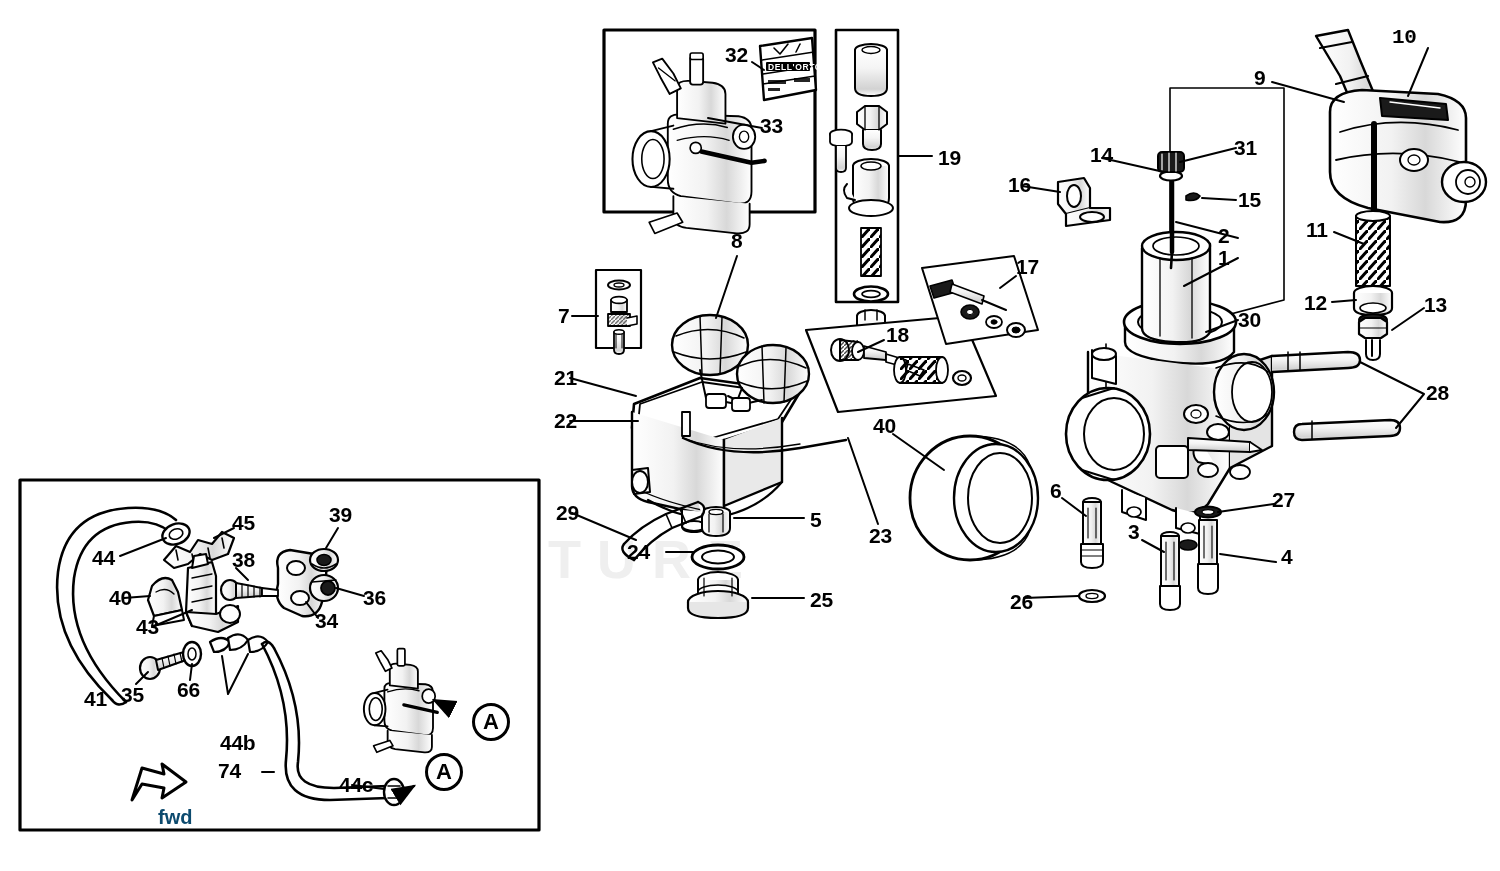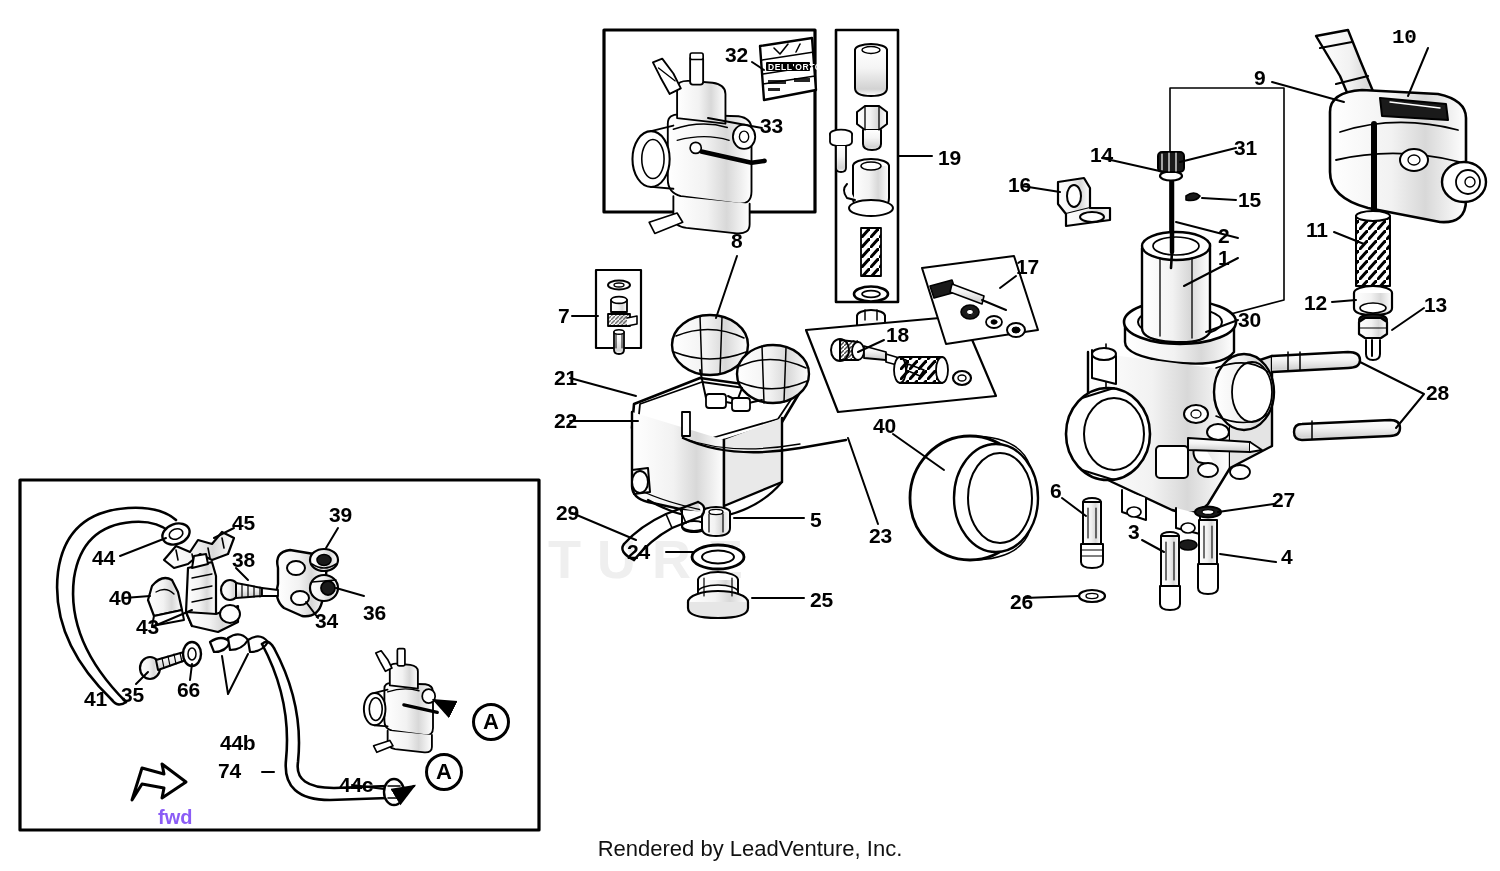--- a/index.html
+++ b/index.html
@@ -27,21 +27,21 @@
     text-align:center;
     font-family:"Liberation Sans", sans-serif;
     font-size:22px;
     color:#111;
   }
   .fwdtxt{
     position:absolute;
     font-family:"Liberation Sans", sans-serif;
     font-weight:bold;
     font-size:20px;
-    color:#8b5cf6;
+    color:#0c4a6e;
   }
   .wm{
     position:absolute;
     left:178px;top:528px;
     width:800px;
     font-family:"Liberation Sans", sans-serif;
     font-weight:bold;
     font-size:54px;
     letter-spacing:16px;
     color:#efefef;
@@ -624,33 +624,32 @@
   <div class="lbl" style="left:1010px;top:591px;">26</div>
   <div class="lbl" style="left:1272px;top:489px;">27</div>
   <div class="lbl" style="left:1426px;top:382px;">28</div>
   <div class="lbl" style="left:556px;top:502px;">29</div>
   <div class="lbl" style="left:1238px;top:309px;">30</div>
   <div class="lbl" style="left:1234px;top:137px;">31</div>
   <div class="lbl" style="left:725px;top:44px;">32</div>
   <div class="lbl" style="left:760px;top:115px;">33</div>
   <div class="lbl" style="left:315px;top:610px;">34</div>
   <div class="lbl" style="left:121px;top:684px;">35</div>
-  <div class="lbl" style="left:363px;top:587px;margin-top:15px;">36</div>
+  <div class="lbl" style="left:363px;top:587px;">36</div>
   <div class="lbl" style="left:177px;top:679px;">66</div>
   <div class="lbl" style="left:232px;top:549px;">38</div>
   <div class="lbl" style="left:329px;top:504px;">39</div>
   <div class="lbl" style="left:109px;top:587px;">40</div>
   <div class="lbl" style="left:84px;top:688px;">41</div>
   <div class="lbl" style="left:218px;top:760px;">74</div>
   <div class="lbl" style="left:136px;top:616px;">43</div>
   <div class="lbl" style="left:92px;top:547px;">44</div>
   <div class="lbl" style="left:220px;top:692px;margin-top:40px;">44b</div>
   <div class="lbl" style="left:339px;top:774px;">44c</div>
   <div class="lbl" style="left:232px;top:512px;">45</div>
 
   <div class="acirc" style="left:472px;top:703px;">A</div>
   <div class="acirc" style="left:425px;top:753px;">A</div>
 
   <div class="fwdtxt" style="left:158px;top:806px;">fwd</div>
 
-  <div class="footer">Rendered by LeadVenture, Inc.</div>
 
 </div>
 
 </body></html>

